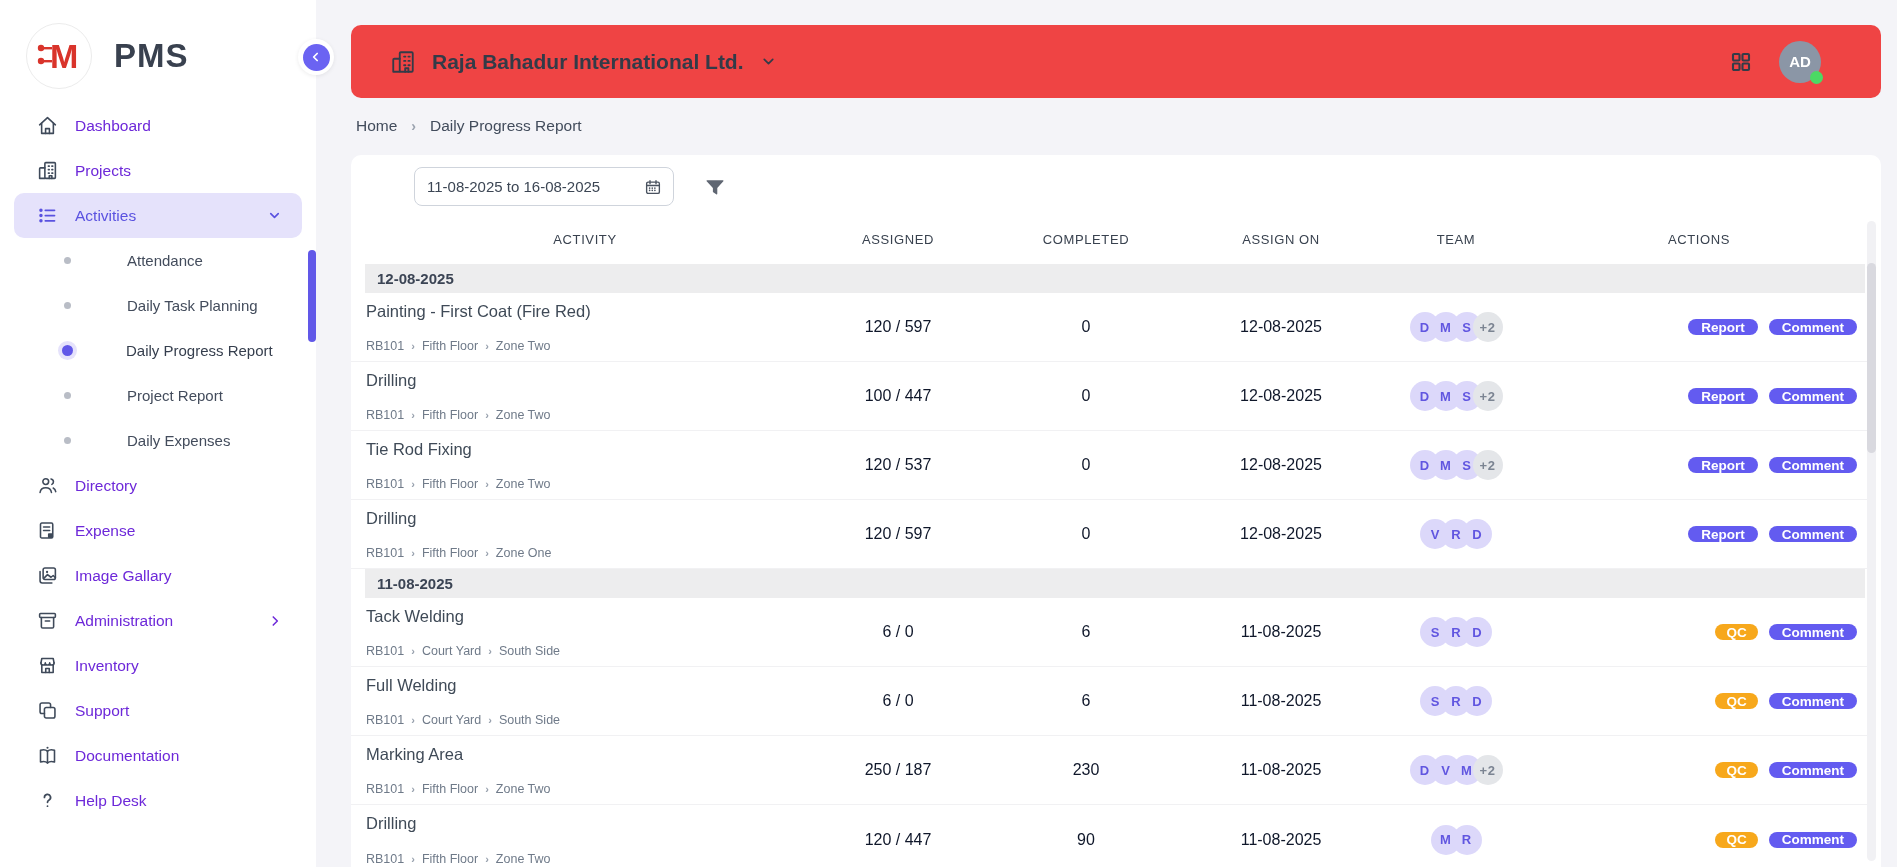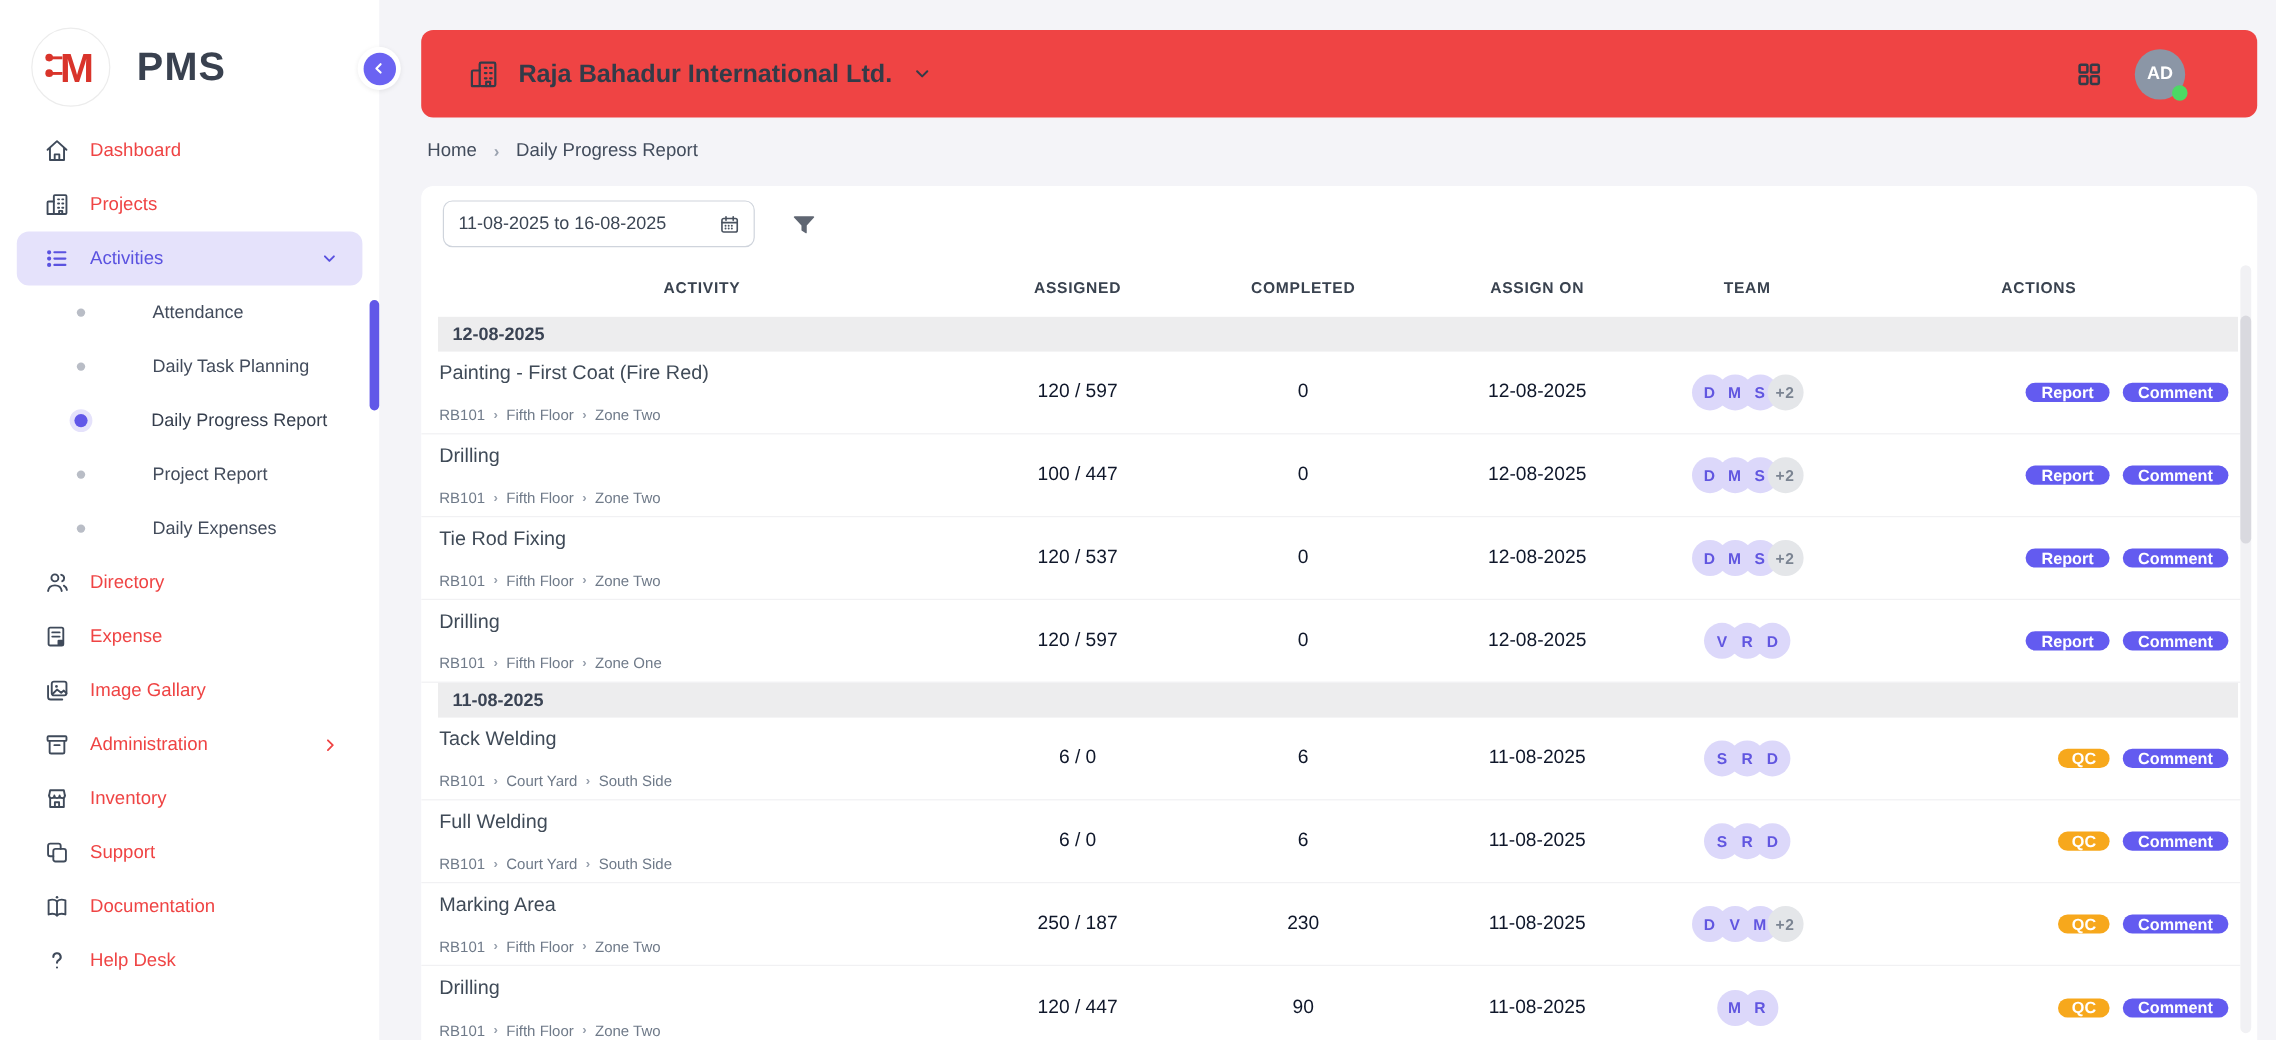--- a/index.html
+++ b/index.html
@@ -6,21 +6,21 @@
   html,body { width:1897px; height:867px; overflow:hidden; }
   body { font-family:"Liberation Sans","DejaVu Sans",sans-serif; background:#f4f4f8; color:#3f4a5a; }
   .app { position:relative; width:1897px; height:867px; }
 
   
   .sidebar { position:absolute; left:0; top:0; width:316px; height:867px; background:#ffffff; z-index:2; }
   .logo-row { position:absolute; top:23px; left:26px; display:flex; align-items:center; gap:22px; }
   .logo-circle { width:66px; height:66px; border-radius:50%; border:1px solid #ececec; background:#fff; display:flex; align-items:center; justify-content:center; }
   .logo-text { font-size:33px; font-weight:800; color:#39414f; letter-spacing:1px; }
   .nav { position:absolute; top:103px; left:0; right:0; }
-  .nav-item { height:45px; display:flex; align-items:center; gap:17px; padding-left:37px; font-size:15.5px; font-weight:500; color:#ef4444; cursor:pointer; position:relative; }
+  .nav-item { height:45px; display:flex; align-items:center; gap:17px; padding-left:37px; font-size:15.5px; font-weight:500; color:#6d28d9; cursor:pointer; position:relative; }
   .nav-item .icn { width:21px; height:21px; flex:0 0 21px; display:flex; align-items:center; justify-content:center; color:#3f4a5a; }
   .nav-item.active { margin:0 14px; padding-left:23px; background:#e5e2fb; border-radius:10px; color:#5a52e0; }
   .nav-item.active .icn { color:#5a52e0; }
   .nav-item .chev-right { position:absolute; right:34px; }
   .nav-item.active .chev-down { position:absolute; right:20px; }
   .sub-item { height:45px; display:flex; align-items:center; cursor:pointer;padding-left:16px; }
   .sub-bullet { width:7px; height:7px; border-radius:50%; background:#b9bdc6; margin-left:48px; flex:0 0 7px; }
   .sub-item.active .sub-bullet { width:11px; height:11px; flex:0 0 11px; margin-left:46px; background:#6157e8; box-shadow:0 0 0 4px #e5e2fb; }
   .sub-label { margin-left:56px; font-size:15px; font-weight:500; color:#434c5c; white-space:nowrap; }
   .sub-item.active .sub-label { margin-left:53px; color:#353e4d; }
@@ -37,25 +37,25 @@
   .avatar { position:relative; width:42px; height:42px; border-radius:50%; background:#8b96a6; color:#fff; font-size:15px; font-weight:700; display:flex; align-items:center; justify-content:center; cursor:pointer; }
   .avatar .status-dot { position:absolute; right:-2px; bottom:-1px; width:13px; height:13px; border-radius:50%; background:#4cd964; }
 
   
   .breadcrumb { position:absolute; left:356px; top:117px; display:flex; align-items:center; gap:14px; font-size:15.5px; color:#424c5c; }
   .bc-sep { color:#9aa2af; font-weight:700; font-size:14px; }
 
   
   .content-card { position:absolute; left:351px; top:155px; width:1530px; height:712px; background:#fff; border-radius:10px 10px 0 0; overflow:hidden; }
   .filter-bar { position:absolute; left:18px; top:12px; display:flex; align-items:center; gap:30px; }
-  .date-input { width:260px; height:39px; border:1px solid #cfd4dc; border-radius:8px; display:flex; align-items:center; justify-content:space-between; padding:0 11px 0 12px; font-size:15px; color:#3c4654; background:#fff; cursor:pointer; white-space:nowrap; }
+  .date-input { width:260px; height:39px; border:1px solid #cfd4dc; border-radius:8px; display:flex; align-items:center; justify-content:space-between; padding:0 11px 0 12px; font-size:15px; color:#3c4654; background:#fff; cursor:pointer; white-space:nowrap;margin-left:45px; }
   .funnel { width:22px; height:22px; color:#5f6672; cursor:pointer; }
 
   .thead { position:absolute; left:0; top:66px; width:1516px; display:grid; grid-template-columns:440px 186px 190px 200px 150px 336px; padding-left:14px; height:36px; align-items:center; }
-  .th { text-align:center; font-size:13px; font-weight:700; letter-spacing:.6px; color:#39424f; }
+  .th { text-align:center; font-size:13px; font-weight:400; letter-spacing:.6px; color:#39424f; }
   .tbody { position:absolute; left:0; top:109px; width:1530px; }
   .group-bar { margin:0 16px 0 14px; height:29px; background:#ededee; display:flex; align-items:center; padding-left:12px; font-size:15px; font-weight:700; color:#3b4454; }
   .trow { width:1516px; display:grid; grid-template-columns:440px 186px 190px 200px 150px 336px; padding-left:14px; height:69px; align-items:center; border-bottom:1px solid #f1f1f3; }
   .trow:last-child { border-bottom:none; }
   .cell-activity { align-self:stretch; padding:9px 0 8px 1px; display:flex; flex-direction:column; justify-content:space-between; }
   .act-title { font-size:16.5px; font-weight:500; color:#3f4a57; white-space:nowrap; }
   .act-path { display:flex; align-items:center; gap:7px; font-size:12.5px; color:#6f7a89; white-space:nowrap; }
   .path-sep { font-size:11px; font-weight:700; color:#97a0ad; }
   .cell-num { text-align:center; font-size:16px; color:#0f172a; }
   .cell-team { display:flex; align-items:center; justify-content:center; }

